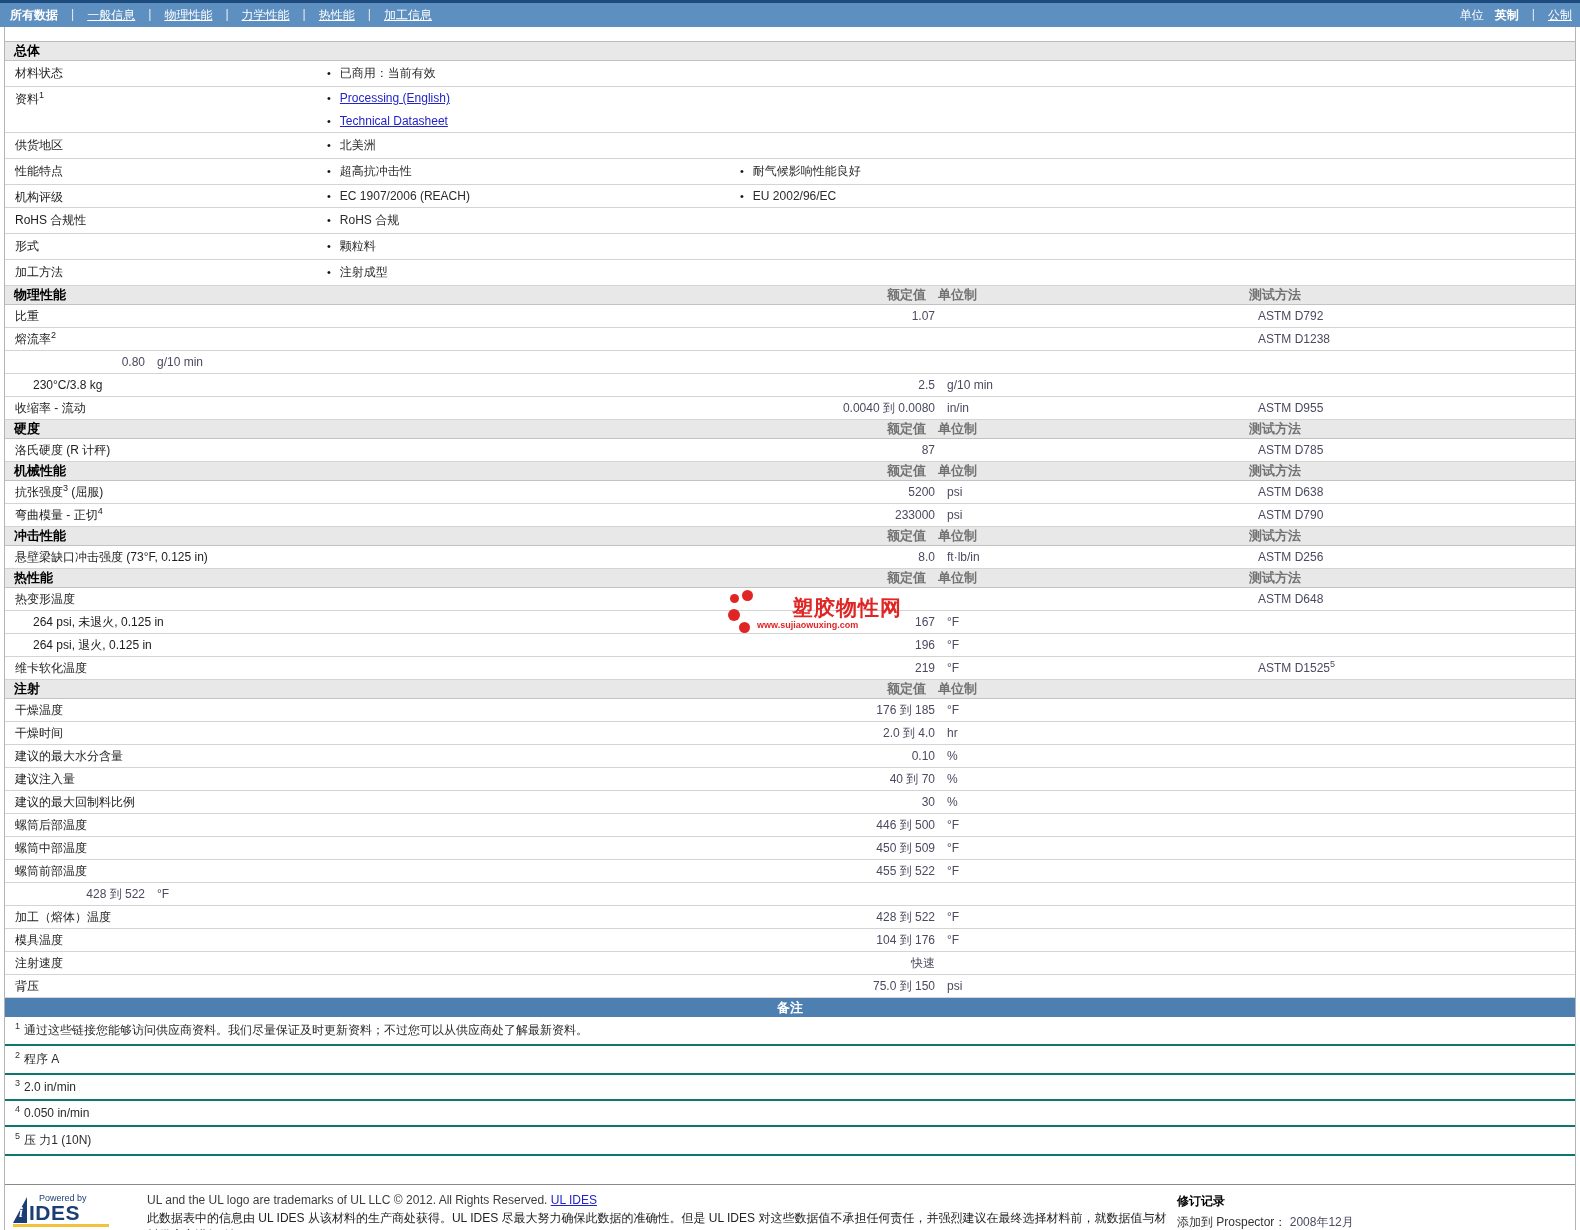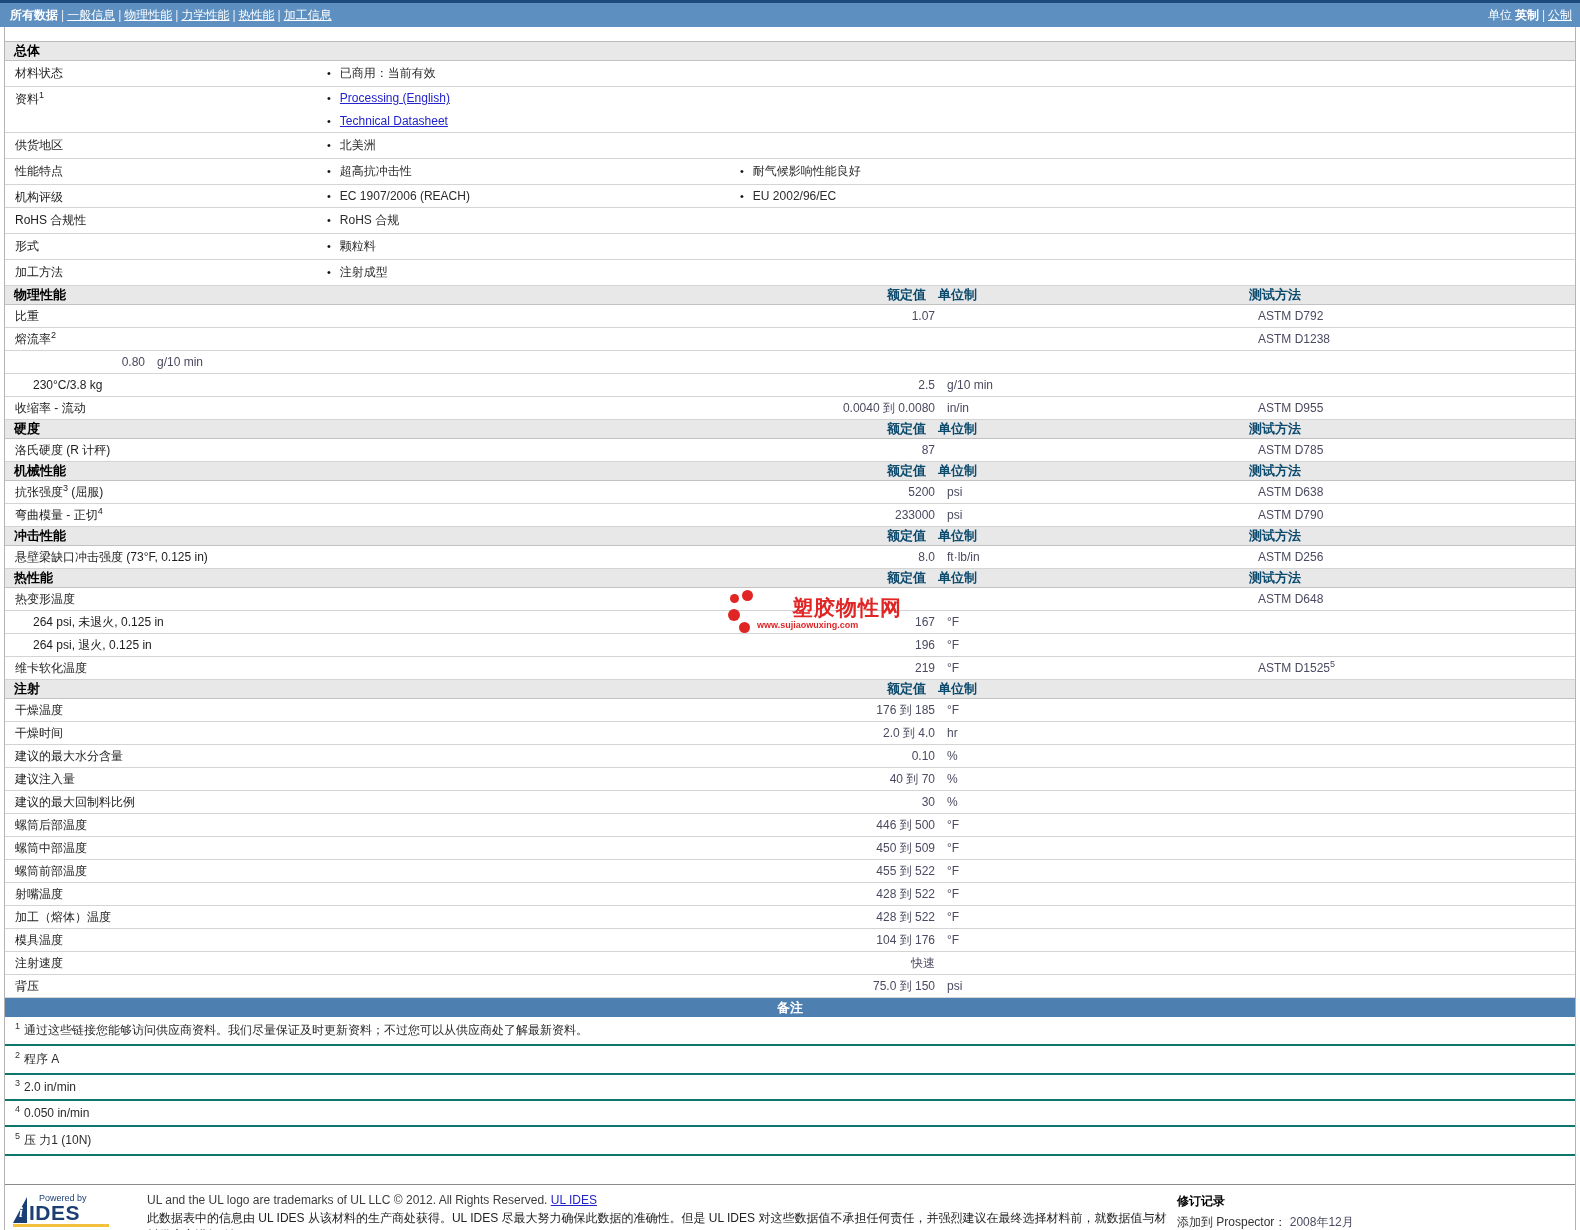--- a/index.html
+++ b/index.html
@@ -1,40 +1,40 @@
 <!DOCTYPE html>
 <html><head>
 <meta charset="utf-8">
 <style>
   * { box-sizing: border-box; margin: 0; padding: 0; }
   html,body { width:1580px; height:1230px; background:#fff; font-family:"Liberation Sans","DejaVu Sans",sans-serif; font-size:12px; color:#222; }
   #page { position:relative; width:1580px; height:1230px; overflow:hidden; background:#fff; }
 
   
   #navbar { height:27px; background:#5d8fc0; border-top:3px solid #1d4b7d; display:flex; align-items:center; justify-content:space-between; padding:0 8px 0 10px; }
-  #navbar .left, #navbar .right { display:flex; align-items:center; gap:3px; color:#fff; }
+  #navbar .left, #navbar .right { display:flex; align-items:center; gap:11px; color:#fff;font-family:Liberation Mono, monospace; }
   .tab { color:#fff; white-space:nowrap; cursor:pointer; }
   .tab.active { font-weight:bold; text-decoration:none; }
   .tab.link { text-decoration:underline; }
   .navsep { color:#e8eef5; }
   .unit-label { color:#fff;margin-left:20px; }
   .unit-current { color:#fff; font-weight:bold; }
   .unit-alt { color:#fff; text-decoration:underline; cursor:pointer; }
 
   
   #content { margin:0 4px; border-left:1px solid #b4b4b4; border-right:1px solid #b4b4b4; background:#fff; position:relative; }
   #topgap { height:15px; border-bottom:1px solid #bbb; }
 
   
   .sec-h { display:flex; background:#e8e8e8; border-bottom:1px solid #c2c2c2; min-height:19px; align-items:center; font-weight:bold; color:#000; font-size:13px; }
   .sec-title { padding-left:9px; flex:0 0 781px; }
   .c-val { flex:0 0 140px; text-align:right; white-space:nowrap; }
   .c-unit { flex:0 0 315px; padding-left:12px; white-space:nowrap; }
   .c-method { flex:1; padding-left:8px; white-space:nowrap; }
-  .sec-h .c-val, .sec-h .c-unit, .sec-h .c-method { font-size:13px; color:#0c4a6e; }
+  .sec-h .c-val, .sec-h .c-unit, .sec-h .c-method { font-size:13px; color:#737373; }
 
   .row { display:flex; border-bottom:1px solid #d4d4d4; min-height:23px; align-items:center; background:#fff; }
   .c-label { flex:0 0 790px; padding-left:10px; color:#1c1c1c; white-space:nowrap; }
   .c-label.indent { padding-left:28px; }
   .row .c-val, .row .c-unit, .row .c-method { color:#4a4a60; }
   sup { font-size:9px; vertical-align:super; line-height:0; }
 
   
   .g-label { flex:0 0 322px; padding-left:10px; color:#1c1c1c; align-self:flex-start; padding-top:4px; }
   .g-col1 { flex:0 0 413px; display:flex; flex-direction:column; gap:9px; padding:4px 0; }
@@ -354,21 +354,20 @@
           <div class="c-unit">°F</div>
           <div class="c-method"></div>
         </div>
         <div class="row">
           <div class="c-label"><span>螺筒前部温度</span></div>
           <div class="c-val">455 到  522</div>
           <div class="c-unit">°F</div>
           <div class="c-method"></div>
         </div>
         <div class="row">
-          <div class="c-label"><span>射嘴温度</span></div>
           <div class="c-val">428 到  522</div>
           <div class="c-unit">°F</div>
           <div class="c-method"></div>
         </div>
         <div class="row">
           <div class="c-label"><span>加工（熔体）温度</span></div>
           <div class="c-val">428 到  522</div>
           <div class="c-unit">°F</div>
           <div class="c-method"></div>
         </div>

